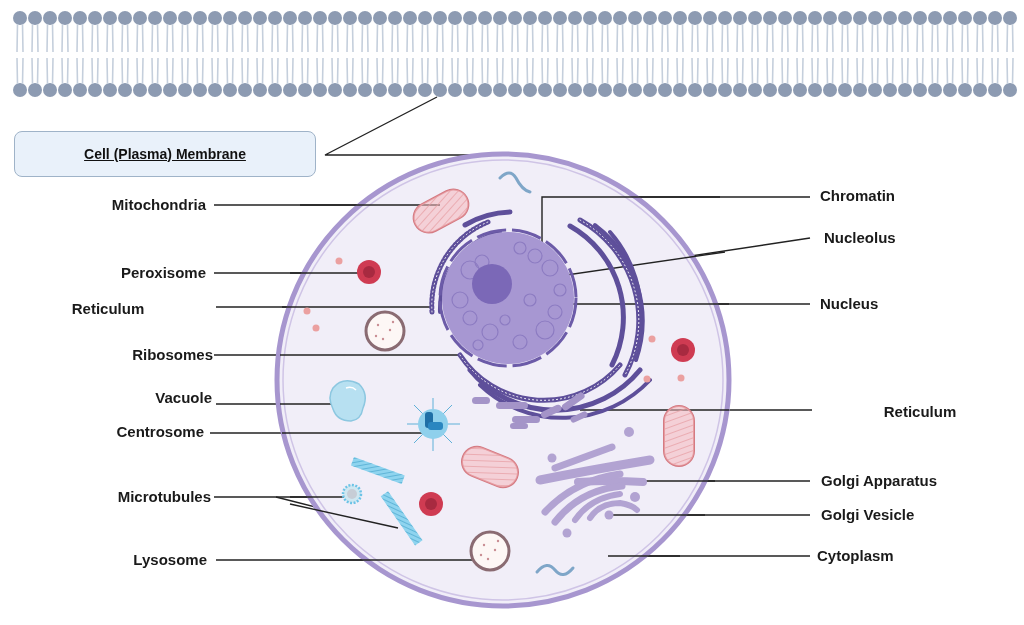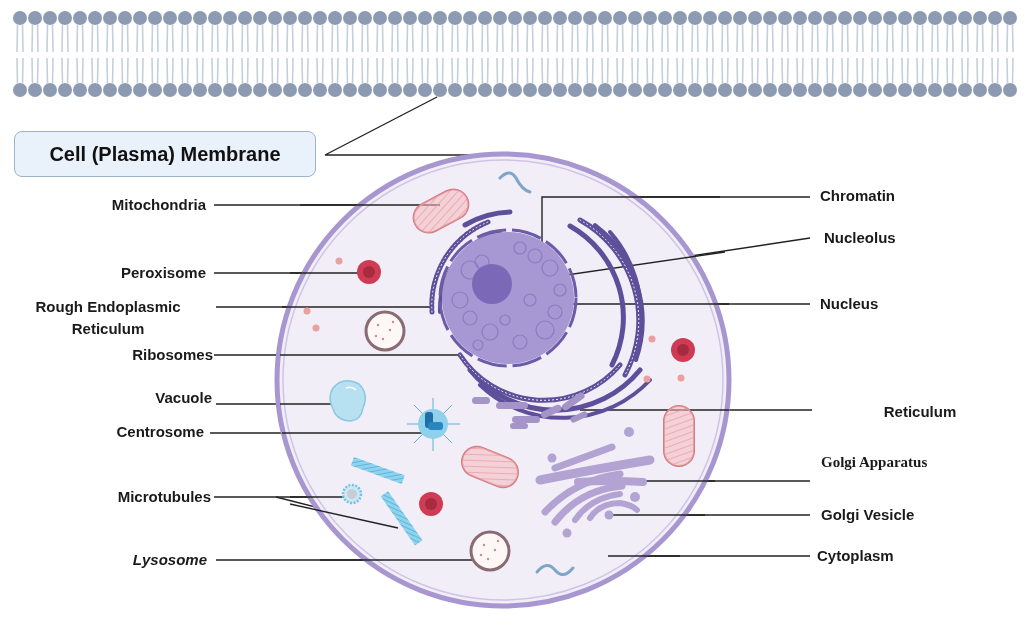--- a/index.html
+++ b/index.html
@@ -6,22 +6,22 @@
   body { width:1024px; height:625px; position:relative; overflow:hidden;
          font-family:"Liberation Sans", "DejaVu Sans", sans-serif; }
   #stage { position:absolute; left:0; top:0; width:1024px; height:625px; }
   .lbl { position:absolute; font-weight:bold; font-size:15px; color:#1a1a1a;
          line-height:20px; white-space:nowrap;text-align:center; }
   .lbl.right { text-align:center; }
   .lbl.multi { white-space:normal; }
   .lbl .l2 { display:block; }
   #membrane-title { position:absolute; left:14px; top:131px; width:302px; height:46px;
          box-sizing:border-box; border:1.5px solid #9fb3c8; border-radius:8px;
-         background:#e9f1fa; font-weight:bold; font-size:20px; color:#111;
-         display:flex; align-items:center; justify-content:center; }
+         background:#e9f1fa; font-weight:bold; font-size:14px; color:#111;
+         display:flex; align-items:center; justify-content:center;text-decoration:underline; }
 </style>
 </head>
 <body>
 
 <div id="stage">
 
   <svg width="1024" height="625" viewBox="0 0 1024 625" style="position:absolute;left:0;top:0">
     <defs>
       <g id="lipid-top">
         <circle cx="0" cy="0" r="7" fill="#8d9bb2"></circle>
@@ -353,31 +353,30 @@
       <circle cx="352" cy="494" r="9" fill="#cfe7f1" stroke="#6cc3e6" stroke-width="2.5" stroke-dasharray="2 1.5"></circle>
       <circle cx="352" cy="494" r="5" fill="#c7cdd6"></circle>
     </g>
   </svg>
 
   <div id="membrane-title">Cell (Plasma) Membrane</div>
 
   <div class="lbl right" style="right:818px; top:195px;">Mitochondria</div>
   <div class="lbl right" style="right:818px; top:263px;">Peroxisome</div>
   <div class="lbl right multi" style="right:816px; top:297px; width:200px;">
-    <span class="l2">Rough Endoplasmic</span>
     <span class="l2" style="margin-top:2px;">Reticulum</span>
   </div>
   <div class="lbl right" style="right:811px; top:345px;">Ribosomes</div>
   <div class="lbl right" style="right:812px; top:388px;">Vacuole</div>
   <div class="lbl right" style="right:820px; top:422px;">Centrosome</div>
   <div class="lbl right" style="right:813px; top:487px;margin-left:27px;">Microtubules</div>
-  <div class="lbl right" style="right:817px; top:550px;font-style:italic;">Lysosome</div>
+  <div class="lbl right" style="right:817px; top:550px;">Lysosome</div>
 
   <div class="lbl" style="left:820px; top:186px;">Chromatin</div>
   <div class="lbl" style="left:824px; top:228px;">Nucleolus</div>
   <div class="lbl" style="left:820px; top:294px;">Nucleus</div>
   <div class="lbl multi" style="left:825px; top:400px; width:190px;">
     <span class="l2" style="margin-top:2px;">Reticulum</span>
   </div>
-  <div class="lbl" style="left:821px; top:452px;font-family:Liberation Serif, serif;">Golgi Apparatus</div>
+  <div class="lbl" style="left:821px; top:471px;">Golgi Apparatus</div>
   <div class="lbl" style="left:821px; top:505px;">Golgi Vesicle</div>
   <div class="lbl" style="left:817px; top:546px;">Cytoplasm</div>
 </div>
 
 </body></html>

